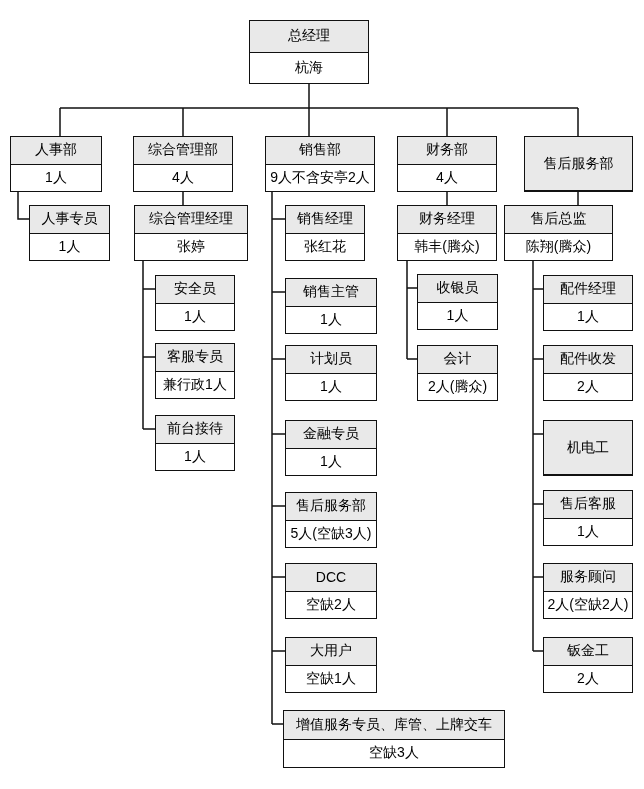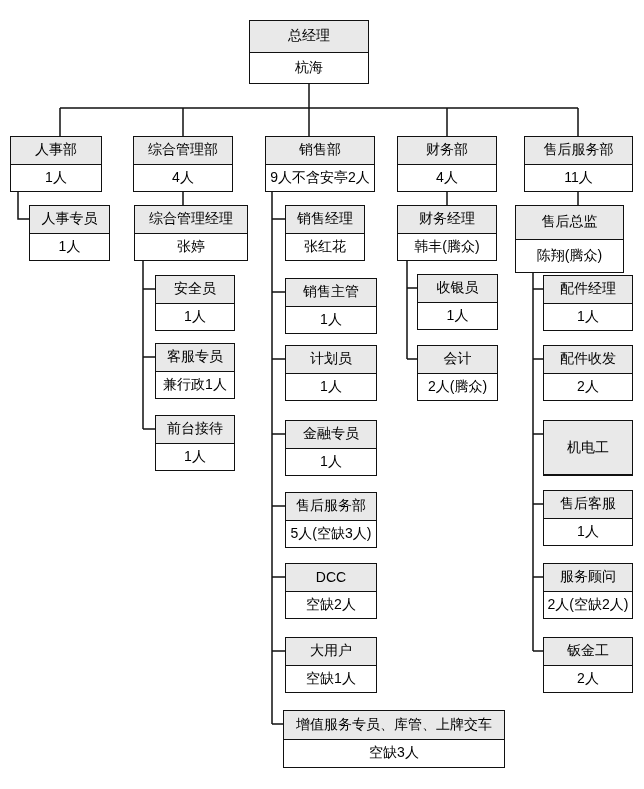--- a/index.html
+++ b/index.html
@@ -92,21 +92,20 @@
   <div class="node" style="left:265px;top:136px;width:110px;height:56px">
     <div class="node-title">销售部</div>
     <div class="node-value">9人不含安亭2人</div>
   </div>
   <div class="node" style="left:397px;top:136px;width:100px;height:56px">
     <div class="node-title">财务部</div>
     <div class="node-value">4人</div>
   </div>
   <div class="node" style="left:524px;top:136px;width:109px;height:56px">
     <div class="node-title">售后服务部</div>
-    <div class="node-value">11人</div>
   </div>
 
   <div class="node" style="left:29px;top:205px;width:81px;height:56px">
     <div class="node-title">人事专员</div>
     <div class="node-value">1人</div>
   </div>
 
   <div class="node" style="left:134px;top:205px;width:114px;height:56px">
     <div class="node-title">综合管理经理</div>
     <div class="node-value">张婷</div>
@@ -163,21 +162,21 @@
   </div>
   <div class="node" style="left:417px;top:274px;width:81px;height:56px">
     <div class="node-title">收银员</div>
     <div class="node-value">1人</div>
   </div>
   <div class="node" style="left:417px;top:345px;width:81px;height:56px">
     <div class="node-title">会计</div>
     <div class="node-value">2人(腾众)</div>
   </div>
 
-  <div class="node" style="left:515px;top:205px;width:109px;height:68px">
+  <div class="node" style="left:504px;top:205px;width:109px;height:56px">
     <div class="node-title">售后总监</div>
     <div class="node-value">陈翔(腾众)</div>
   </div>
   <div class="node" style="left:543px;top:275px;width:90px;height:56px">
     <div class="node-title">配件经理</div>
     <div class="node-value">1人</div>
   </div>
   <div class="node" style="left:543px;top:345px;width:90px;height:56px">
     <div class="node-title">配件收发</div>
     <div class="node-value">2人</div>

